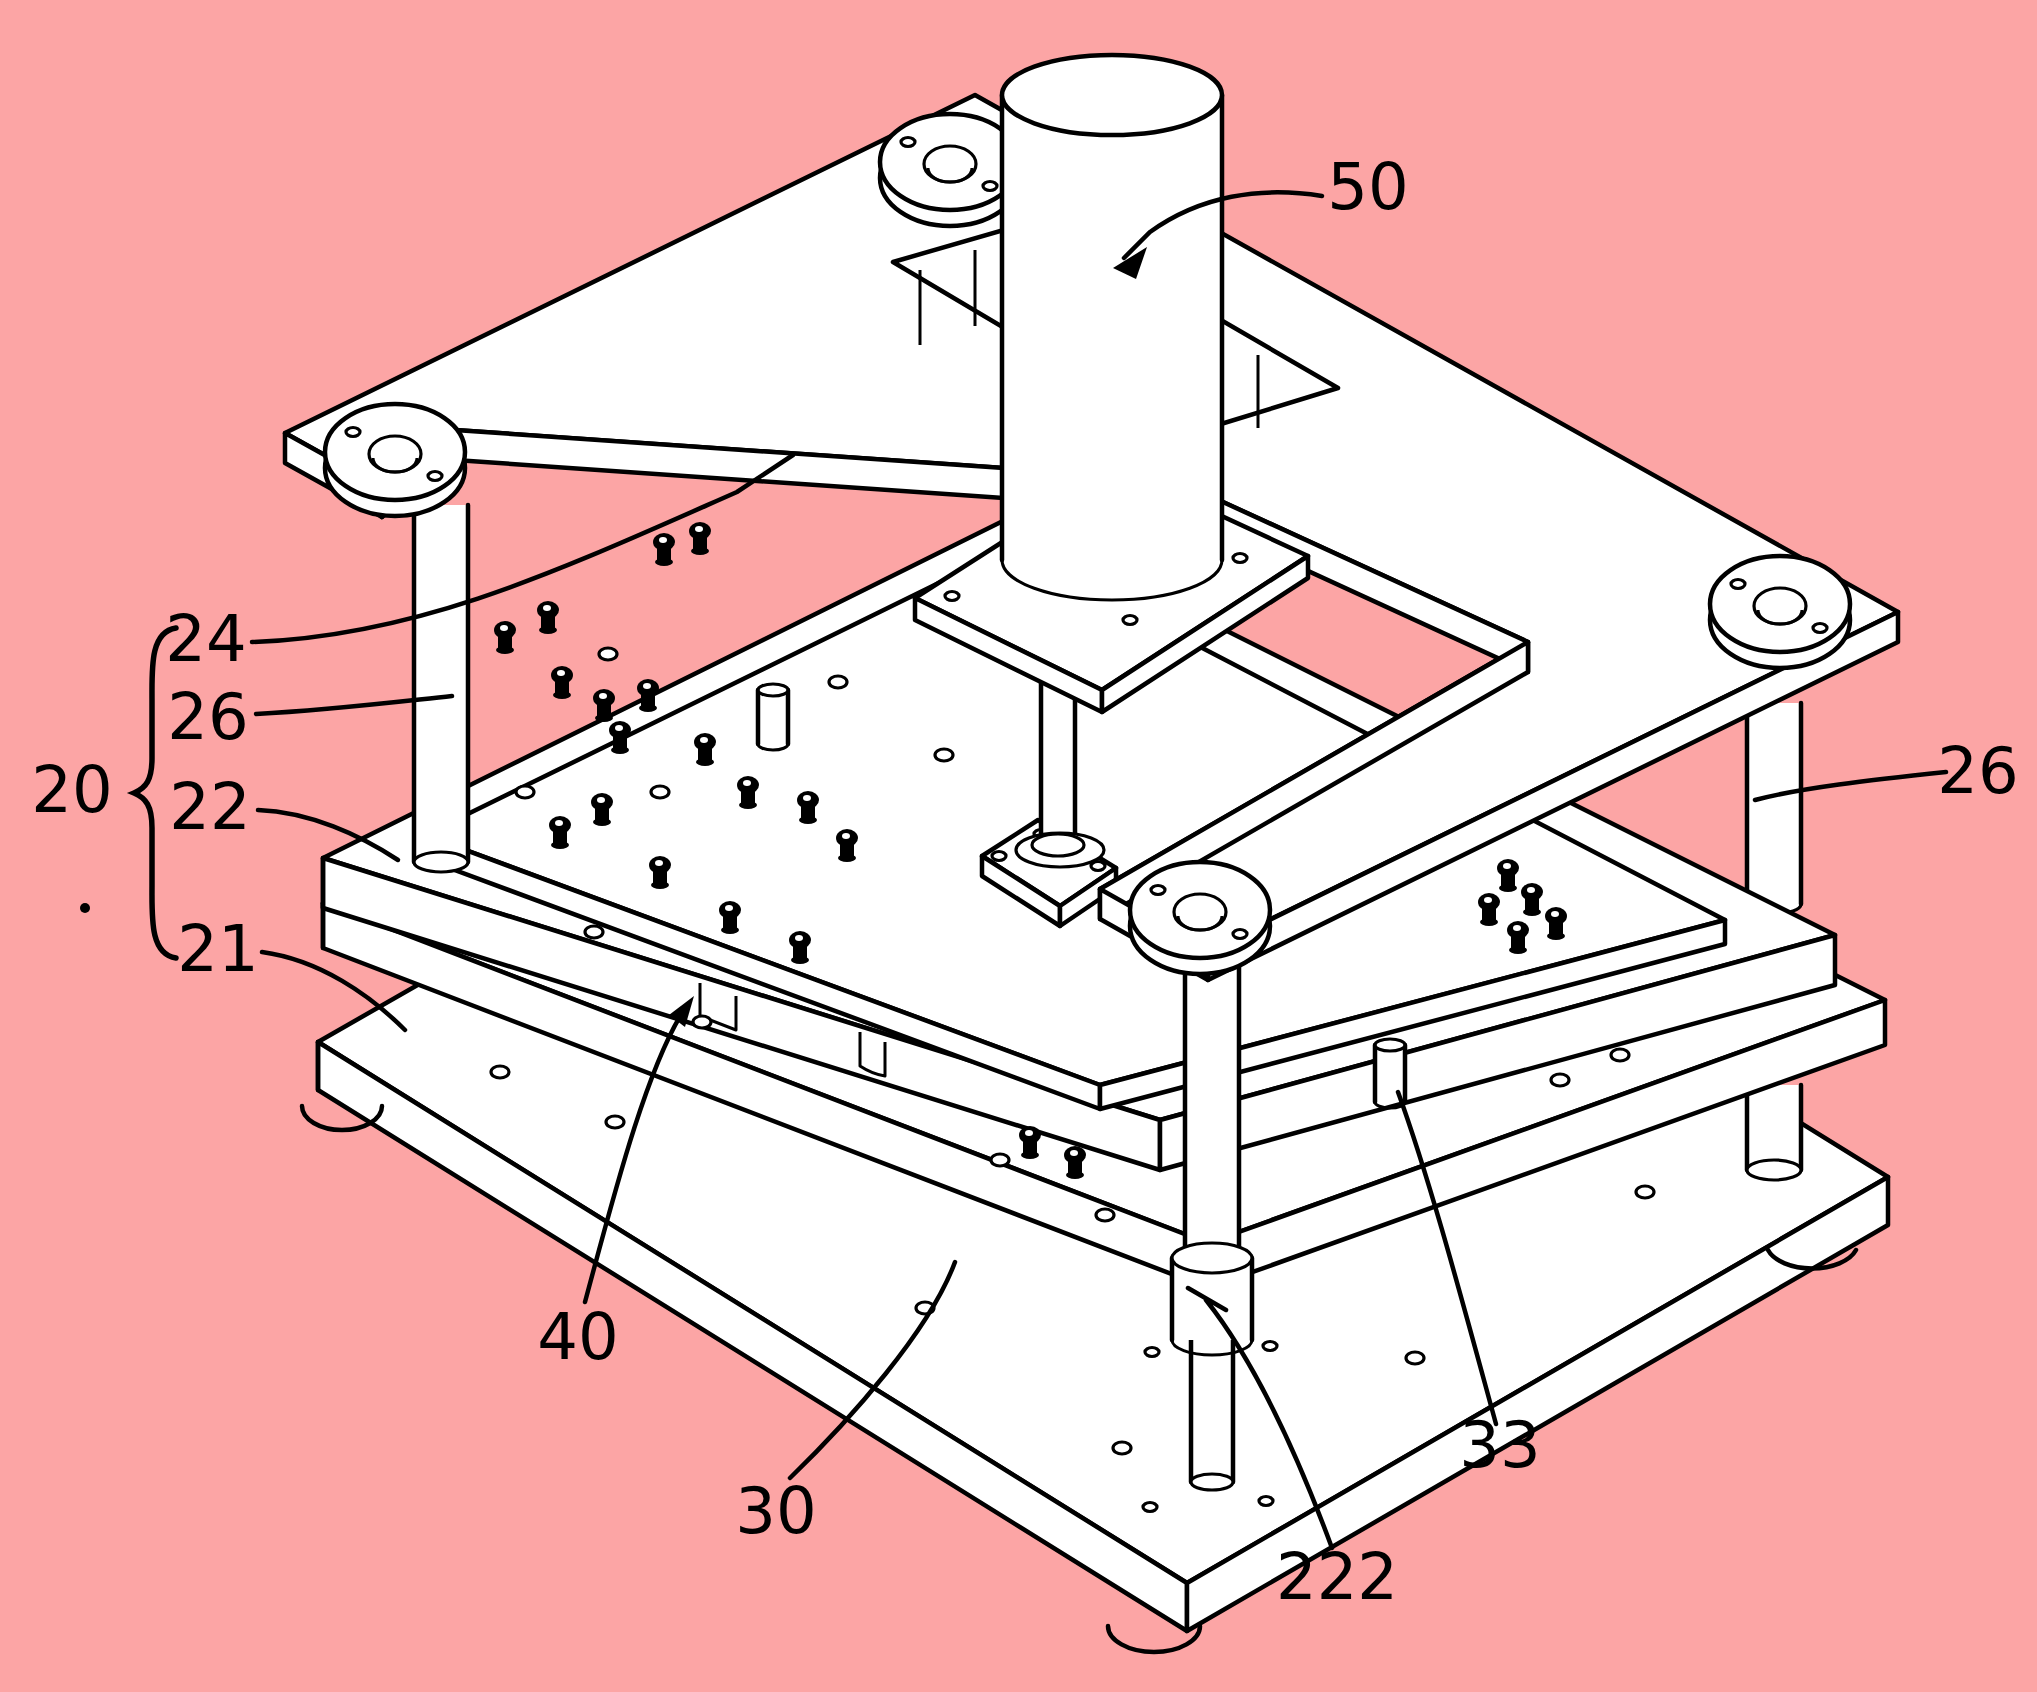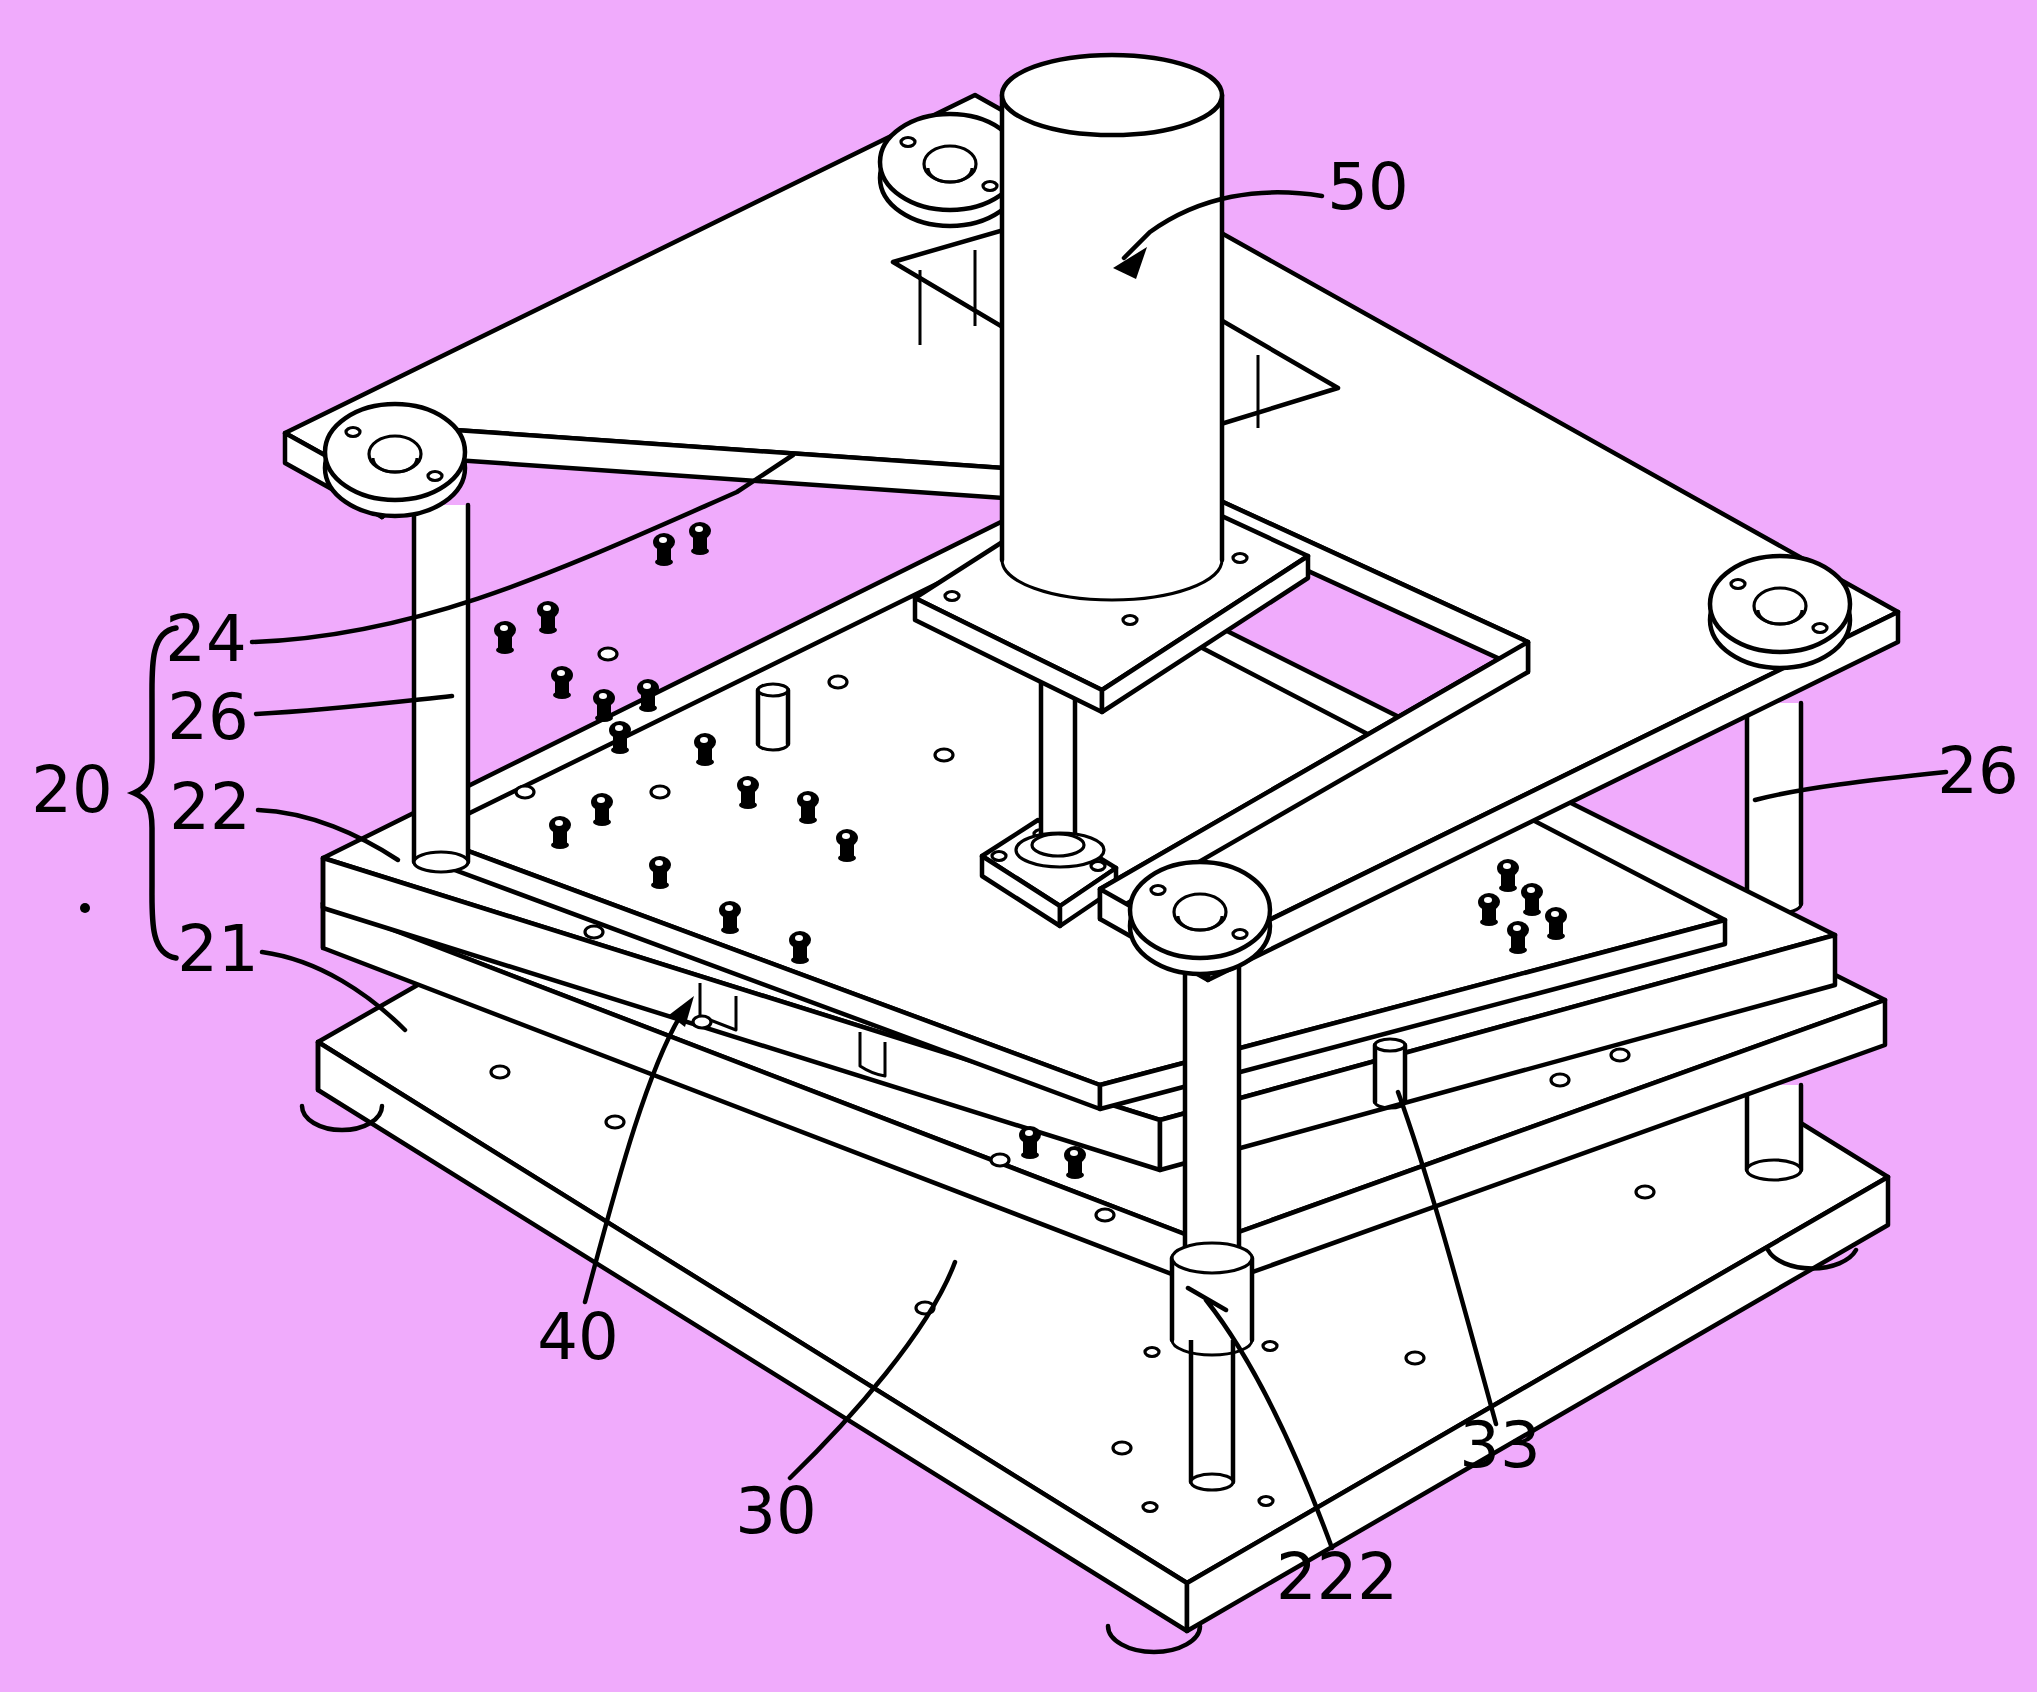--- a/index.html
+++ b/index.html
@@ -1,16 +1,16 @@
 <!DOCTYPE html>
 <html><head>
 <meta charset="utf-8">
 <style>
   html,body{margin:0;padding:0;background:#ffffff;}
-  .stage{width:2037px;height:1692px;position:relative;background:#f0abfc;}
+  .stage{width:2037px;height:1692px;position:relative;background:#fca5a5;}
   svg{display:block;}
   .ln{fill:none;stroke:#000;stroke-width:4.5;stroke-linejoin:round;stroke-linecap:round;}
   .thin{fill:none;stroke:#000;stroke-width:3;stroke-linejoin:round;}
   .f{fill:#fff;stroke:#000;stroke-width:4.5;stroke-linejoin:round;}
   .fw{fill:#fff;stroke:#000;stroke-width:3.2;}
   .k{fill:#000;stroke:none;}
   .lead{fill:none;stroke:#000;stroke-width:4.5;stroke-linecap:round;}
   .ref{font-family:"DejaVu Sans","Liberation Sans",sans-serif;font-size:64px;fill:#000;text-anchor:middle;}
 </style>
 </head>

